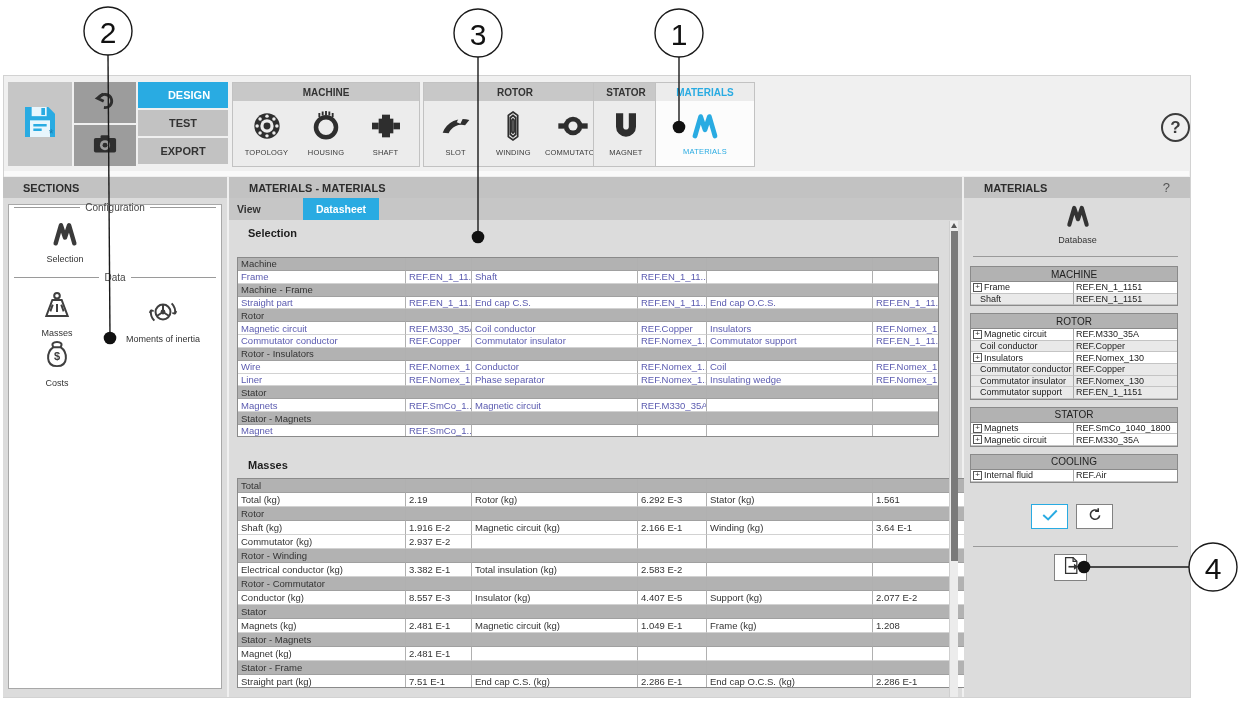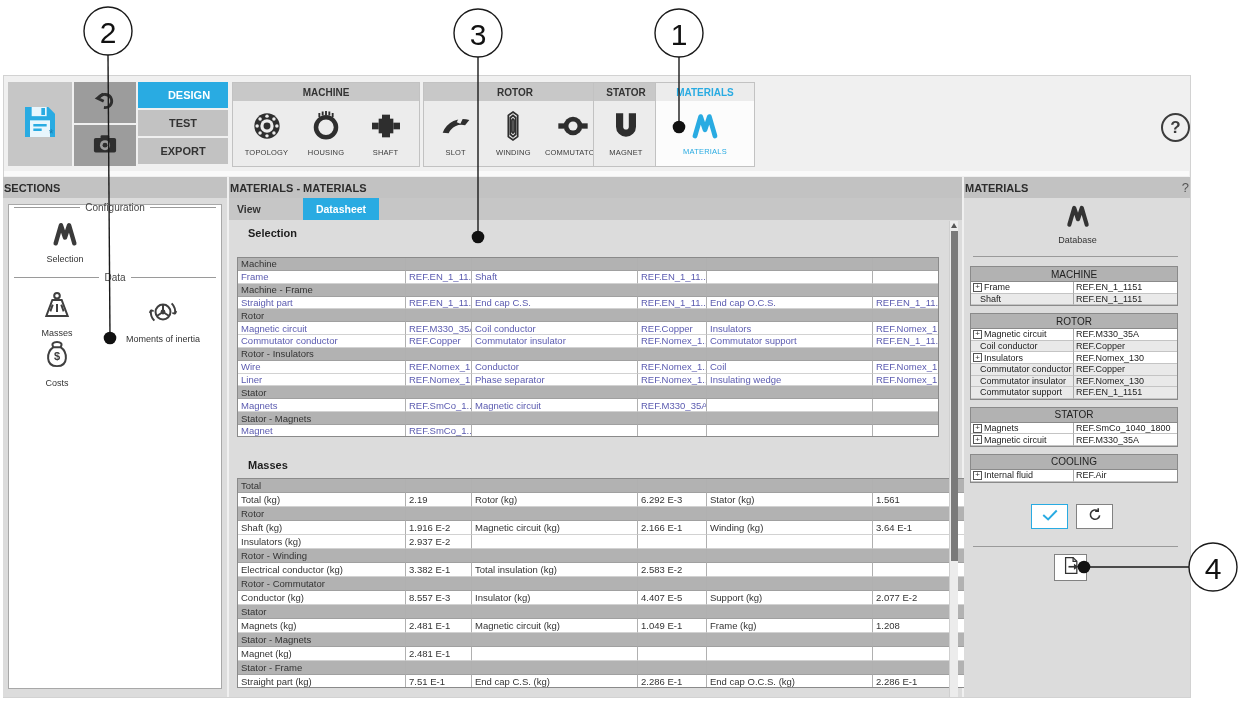--- a/index.html
+++ b/index.html
@@ -24,21 +24,21 @@
   .grp.materials .grp-head{background:#ececec;color:#29abe2;}
   .grp-body{height:64px;display:flex;justify-content:space-evenly;align-items:center;}
   .tool-item{display:flex;flex-direction:column;align-items:center;gap:2px;cursor:pointer;min-width:52px;}
   .tool-item .cap{font-size:7.5px;color:#3a3a3a;letter-spacing:.2px;}
   .grp.materials .cap{color:#29abe2;}
   .help-circle{left:1161px;top:113px;width:29px;height:29px;border:2.2px solid #3c3c3c;border-radius:50%;
                display:flex;align-items:center;justify-content:center;font-weight:bold;font-size:17px;color:#3c3c3c;cursor:pointer;}
   .gapline{left:4px;top:171px;width:1185px;height:5px;background:#fafafa;}
 
   
-  .bar{background:#c2c2c2;display:flex;align-items:center;font-size:11px;font-weight:bold;color:#2d2d2d;padding:0 1px;}
+  .bar{background:#c2c2c2;display:flex;align-items:center;font-size:11px;font-weight:bold;color:#2d2d2d;padding:0 20px;}
   .sections-bar{left:3px;top:177px;width:224px;height:21px;}
   .main-bar{left:229px;top:177px;width:733px;height:21px;}
   .right-bar{left:964px;top:177px;width:226px;height:21px;justify-content:space-between;}
   .right-bar .qm{font-weight:normal;font-size:13px;color:#555;cursor:pointer;}
 
   .left-panel{left:3px;top:198px;width:224px;height:499px;background:#dcdcdc;}
   .left-inner{left:8px;top:204px;width:214px;height:485px;background:#fff;border:1px solid #a8a8a8;}
   .legend{display:flex;align-items:center;gap:5px;font-size:10px;color:#444;}
   .legend:before,.legend:after{content:"";flex:1;border-top:1px solid #9a9a9a;}
   .side-item{display:flex;flex-direction:column;align-items:center;gap:2px;cursor:pointer;}
@@ -455,21 +455,21 @@
       </div>
       <div class="row">
         <div>Shaft (kg)</div>
         <div>1.916 E-2</div>
         <div>Magnetic circuit (kg)</div>
         <div>2.166 E-1</div>
         <div>Winding (kg)</div>
         <div>3.64 E-1</div>
       </div>
       <div class="row">
-        <div>Insulators (kg)</div>
+        <div>Commutator (kg)</div>
         <div>2.937 E-2</div>
         <div></div>
         <div></div>
         <div></div>
         <div></div>
       </div>
       <div class="row group">
         <div>Rotor - Winding</div>
         <div></div>
         <div></div>

